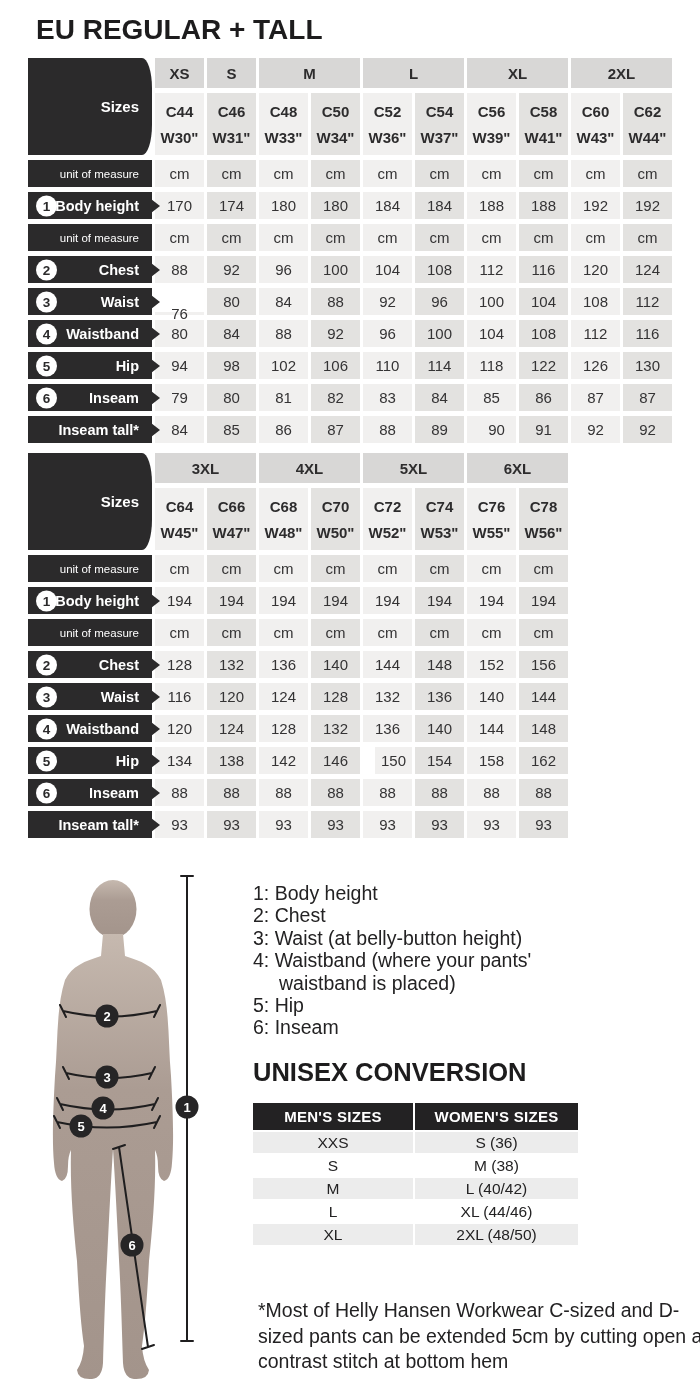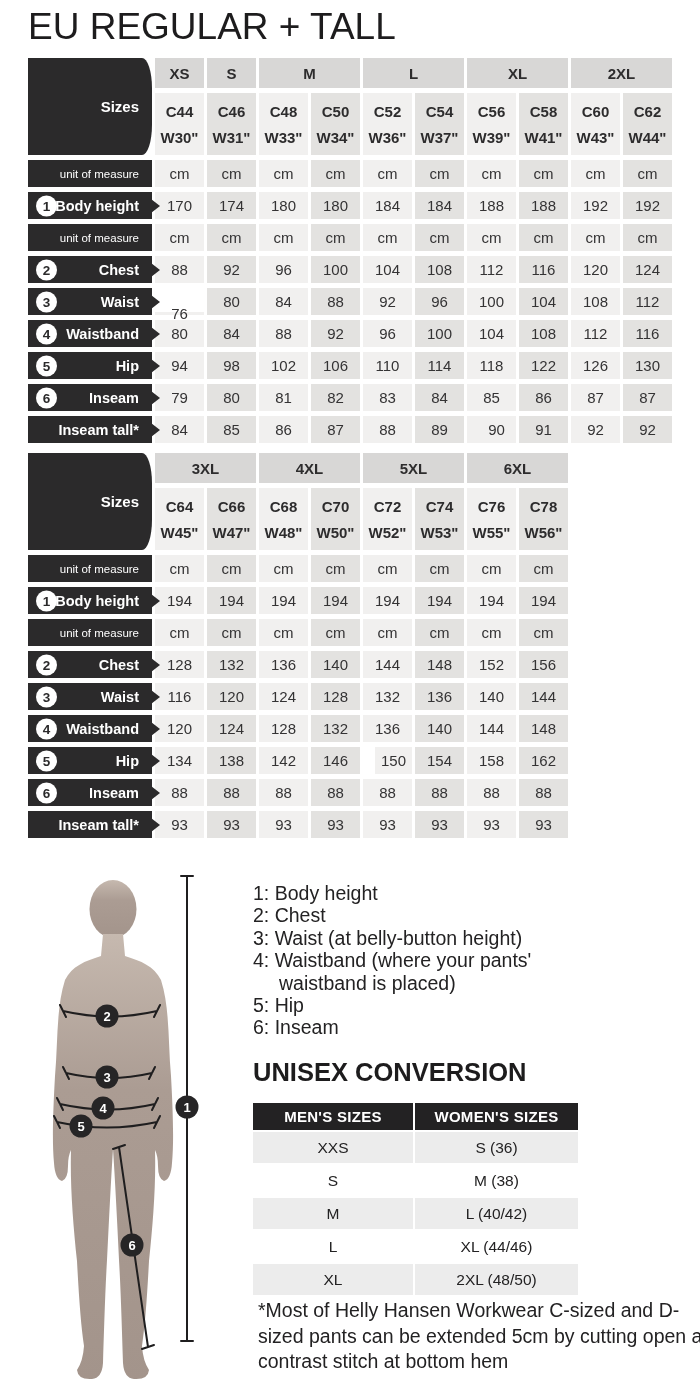--- a/index.html
+++ b/index.html
@@ -8,22 +8,22 @@
     --colA:#f1f0ef;
     --colB:#e3e2e0;
     --ink:#2d2c2d;
   }
   html,body{margin:0;padding:0;background:#fff;}
   .page{
     position:relative;width:700px;height:1398px;background:#fff;
     font-family:"Liberation Sans", sans-serif;color:var(--ink);overflow:hidden;
   }
   .title{
-    position:absolute;left:28px;top:6px;margin:0;
-    font-size:37px;font-weight:400;letter-spacing:0;color:#1d1c1d;
+    position:absolute;left:28px;top:6px;margin:8px;
+    font-size:28px;font-weight:700;letter-spacing:0;color:#1d1c1d;
   }
   
   .size-table{position:absolute;display:grid;gap:5px 3px;}
   #table1{left:28px;top:58px;grid-template-columns:124px repeat(10,49px);grid-template-rows:30px 62px repeat(9,27px);}
   #table2{left:28px;top:453px;grid-template-columns:124px repeat(8,49px);grid-template-rows:30px 62px repeat(9,27px);}
   .corner{
     background:var(--dark);color:#fff;display:flex;align-items:center;justify-content:flex-end;
     padding-right:13px;font-weight:700;font-size:15px;
     border-top-right-radius:10px 30px;border-bottom-right-radius:10px 30px;
   }
@@ -46,21 +46,21 @@
   }
   
   .figure{position:absolute;left:40px;top:863px;width:220px;height:532px;}
   
   .legend{position:absolute;left:253px;top:882px;width:330px;font-size:19.5px;line-height:22.4px;color:#232223;}
   .legend-item{padding-left:26px;text-indent:-26px;}
   
   .conv-title{position:absolute;left:253px;top:1058px;margin:0;font-size:25.5px;font-weight:700;color:#1d1c1d;}
   .conv-table{position:absolute;left:253px;top:1103px;display:grid;grid-template-columns:160px 163px;gap:2px;}
   .conv-h{background:#232223;color:#fff;font-weight:700;font-size:15px;height:27px;display:flex;align-items:center;justify-content:center;letter-spacing:.3px;}
-  .conv-c{height:31px;display:flex;align-items:center;justify-content:center;font-size:15.5px;color:#232223;}
+  .conv-c{height:21px;display:flex;align-items:center;justify-content:center;font-size:15.5px;color:#232223;}
   .conv-row-a{background:#ececec;}
   .conv-row-b{background:#fff;}
   
   .footnote{position:absolute;left:258px;top:1298px;width:447px;margin:0;font-size:19.5px;line-height:25.5px;color:#232223;}
 </style>
 </head>
 <body>
 
 <div class="page">
 

